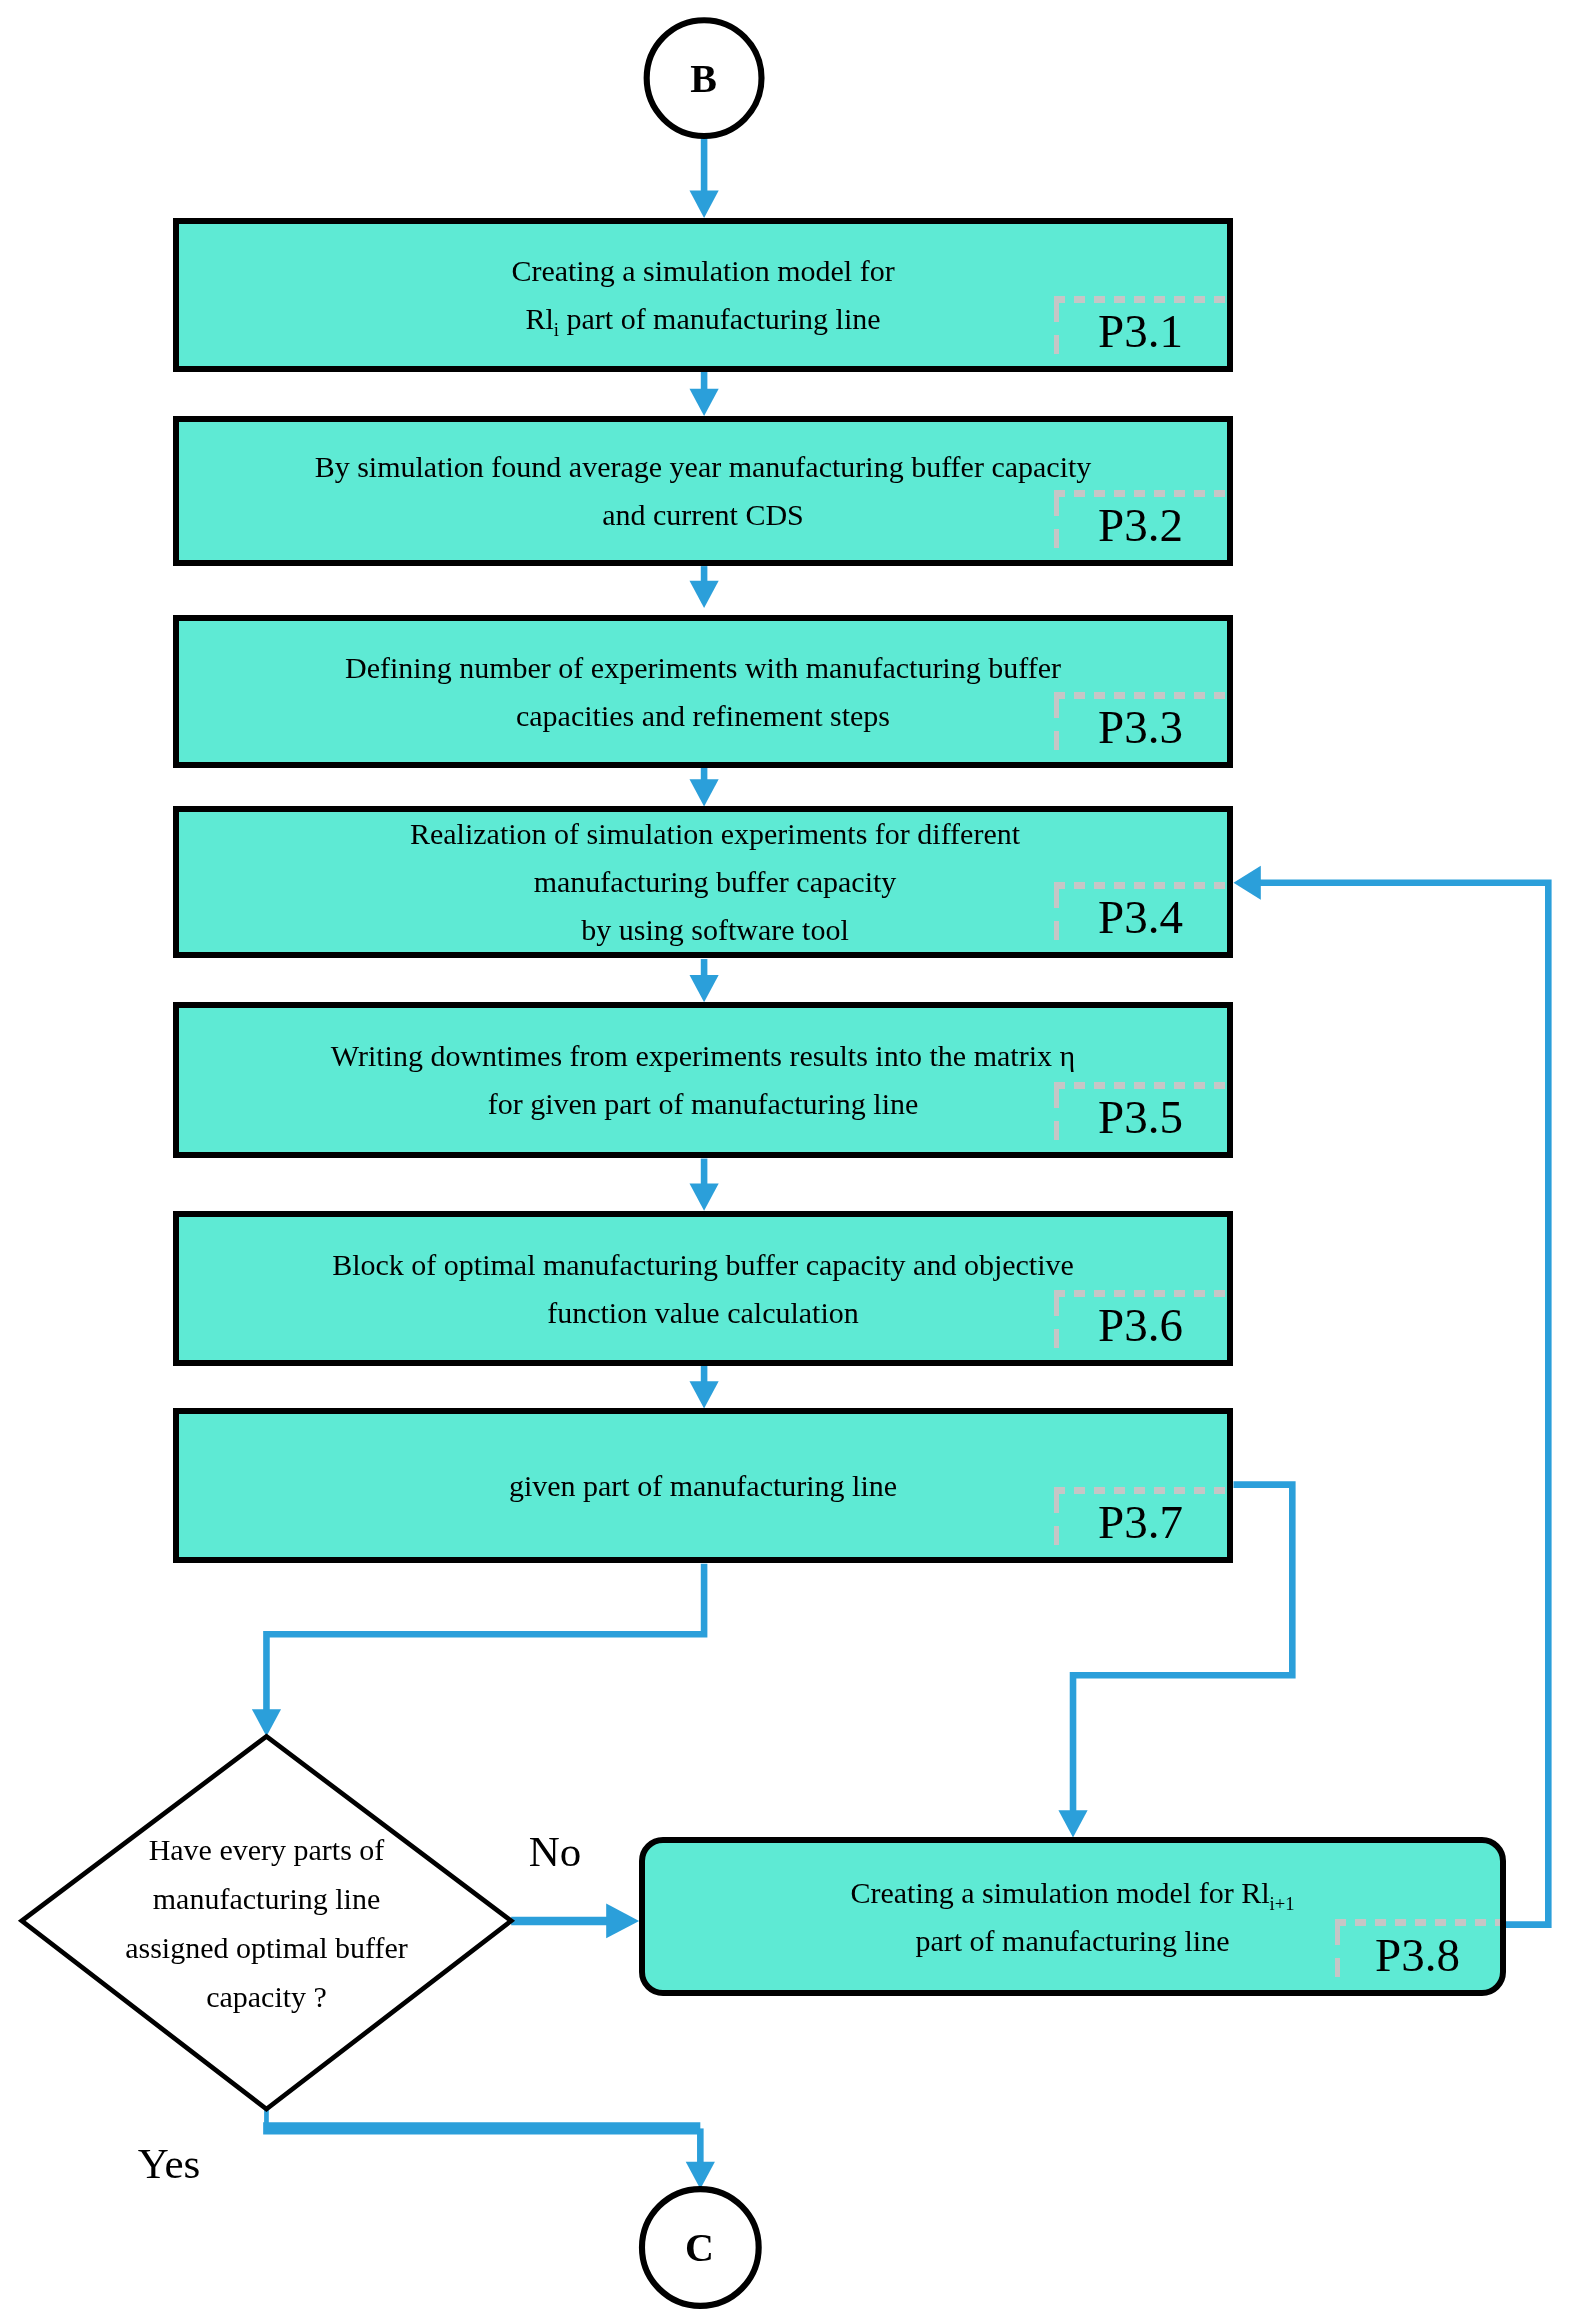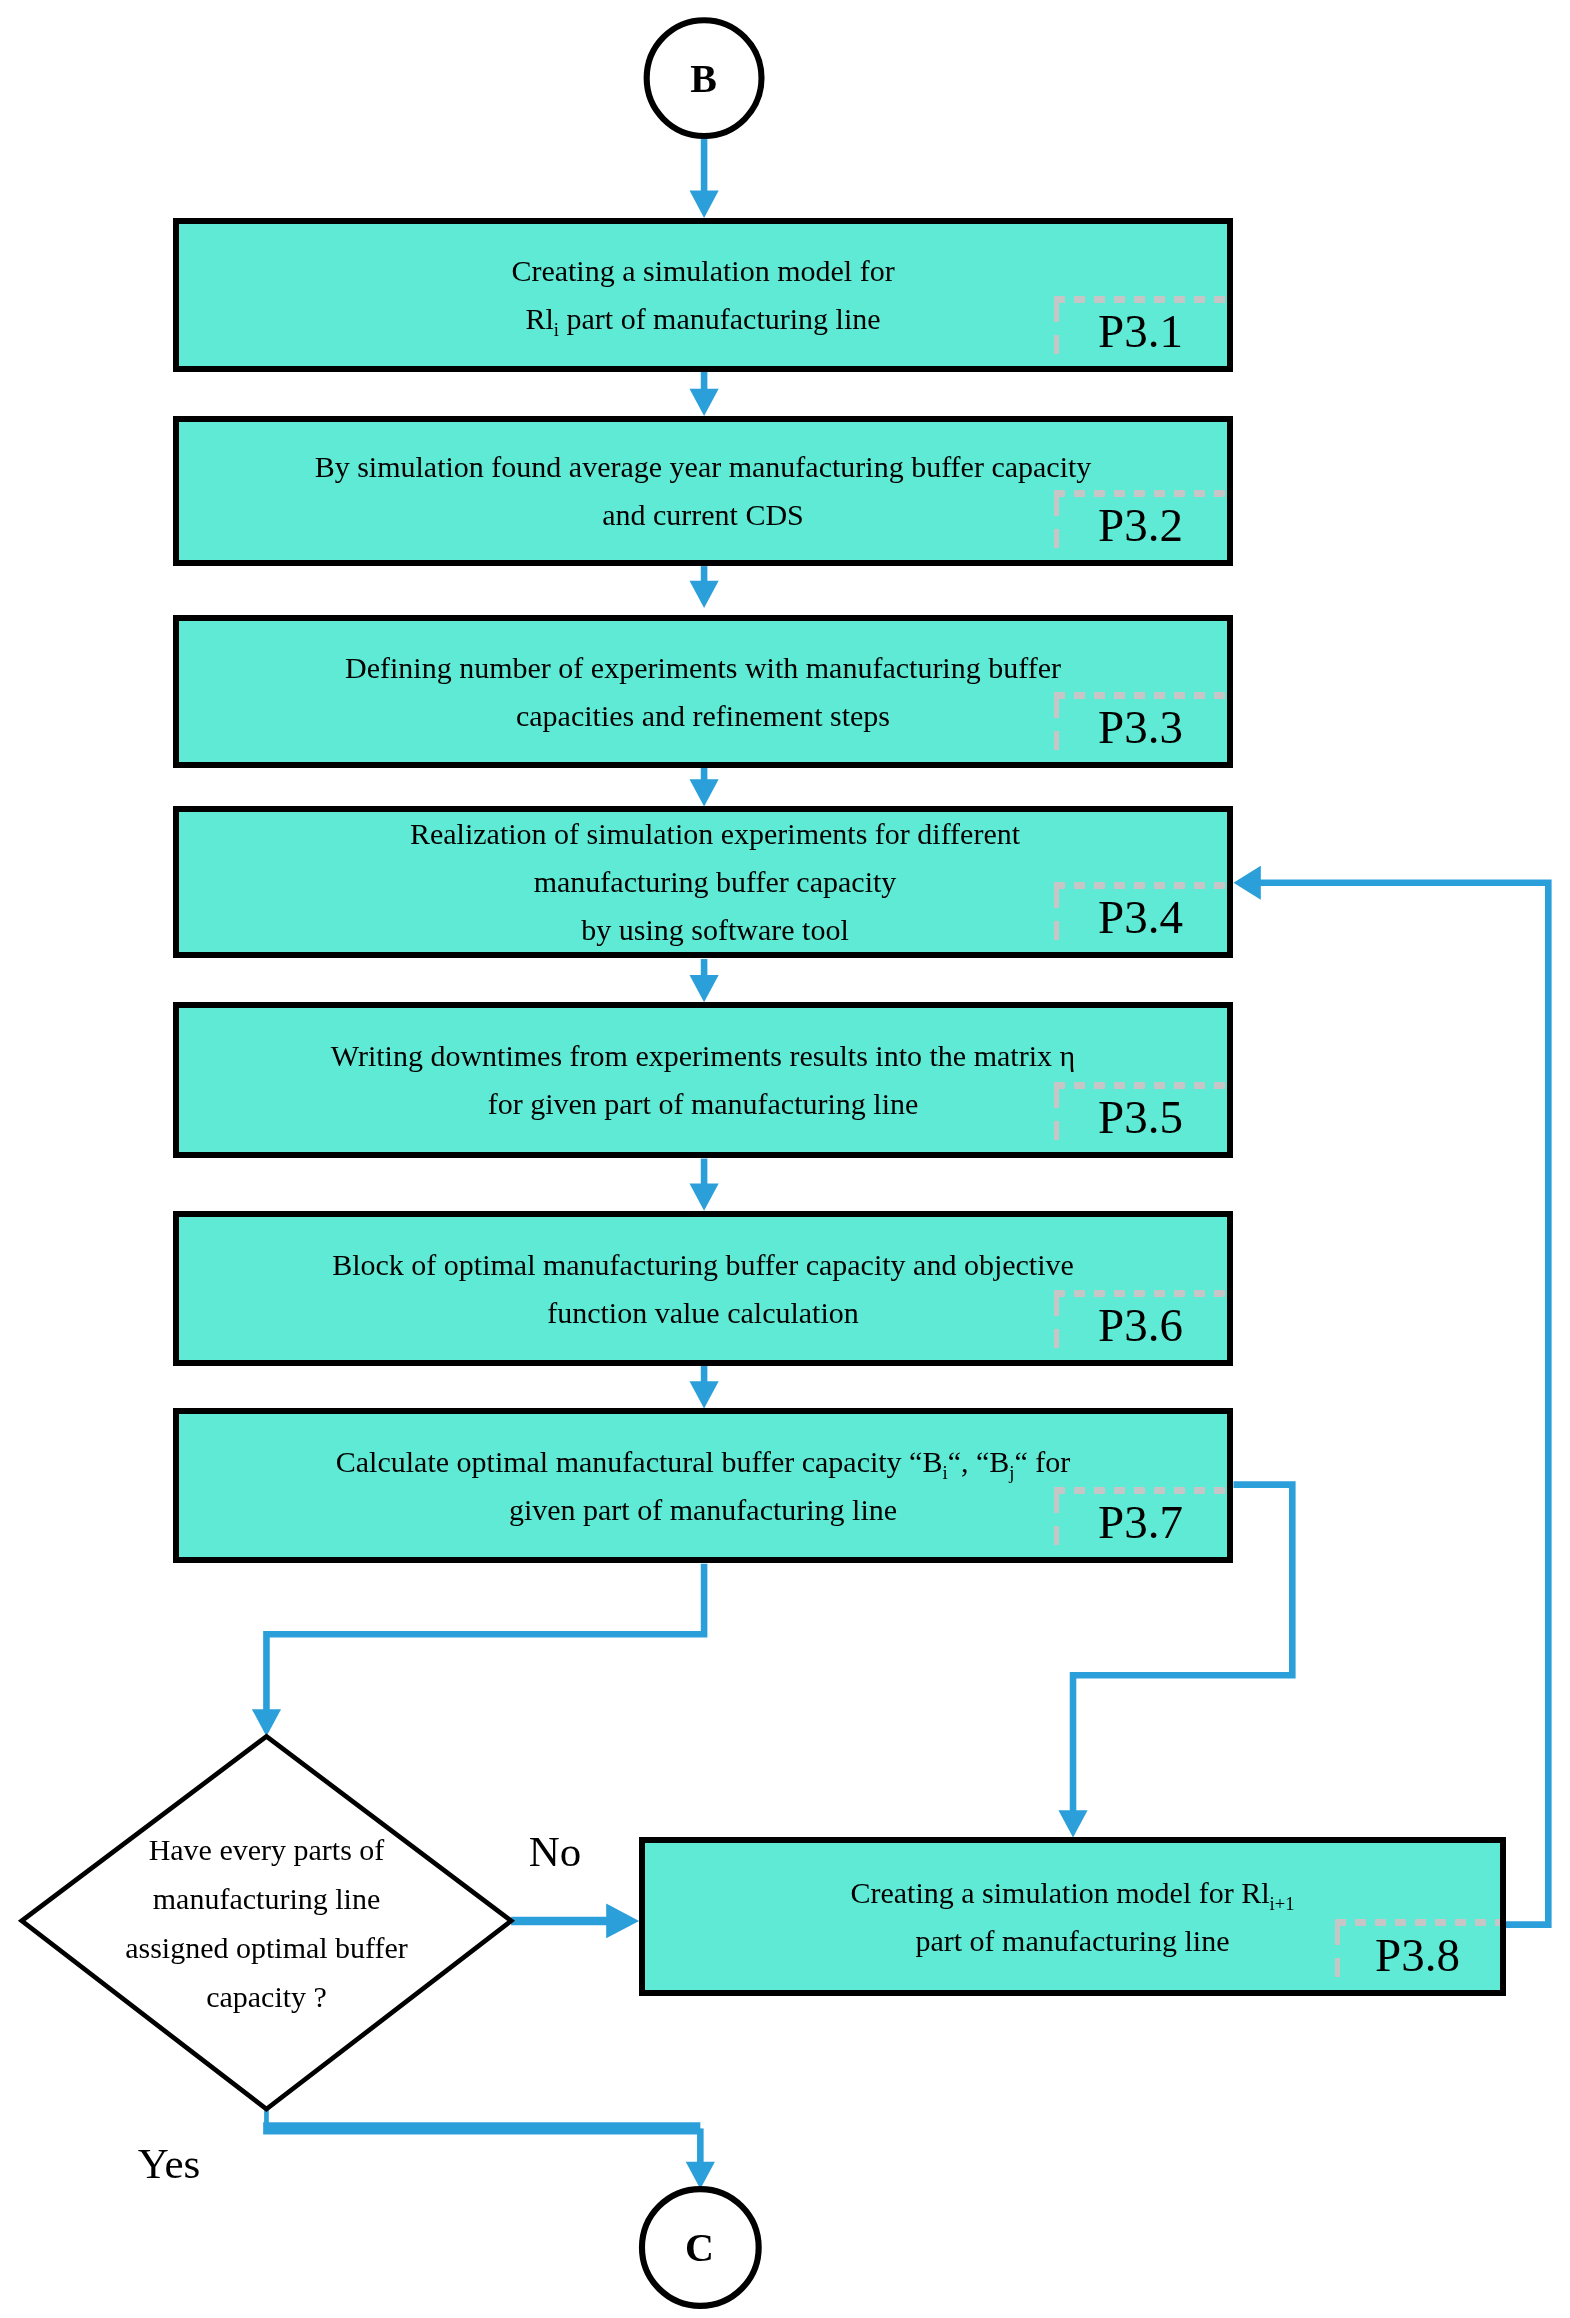--- a/index.html
+++ b/index.html
@@ -17,21 +17,21 @@
           background:repeating-linear-gradient(90deg,#c6c6c6 0 11.3px,rgba(0,0,0,0) 11.3px 20px);}
   .plabel::after{content:"";position:absolute;left:0;top:7px;bottom:0;width:5.2px;
           background:repeating-linear-gradient(180deg,#c6c6c6 0 19px,rgba(0,0,0,0) 19px 32px);}
   #box1{left:173px;top:218px;width:1060px;height:154px;}
   #box2{left:173px;top:416px;width:1060px;height:150px;}
   #box3{left:173px;top:608px;width:1060px;height:153px;margin-top:7px;}
   #box4{left:173px;top:806px;width:1060px;height:152px;padding-left:24px;}
   #box5{left:173px;top:1002px;width:1060px;height:156px;}
   #box6{left:173px;top:1211px;width:1060px;height:155px;}
   #box7{left:173px;top:1408px;width:1060px;height:155px;}
-  #box8{left:639px;top:1837px;width:867px;height:159px;}
+  #box8{left:639px;top:1837px;width:867px;height:159px;border-radius:24px;}
   #box8 .plabel{width:165px;height:71px;}
   .floating{position:absolute;z-index:4;text-align:center;}
   #terminal-b-label{left:666px;top:55px;width:75px;font-size:40px;font-weight:bold;line-height:47px;}
   #terminal-c-label{left:662px;top:2224px;width:75px;font-size:40px;font-weight:bold;line-height:47px;}
   #no-label{left:508px;top:1826px;width:94px;font-size:43px;line-height:52px;}
   #yes-label{left:115px;top:2138px;width:108px;font-size:43px;line-height:52px;}
   #decision-text{left:55px;top:1825px;width:423px;font-size:30px;z-index:2;}
   #decision-text .tline{line-height:49px;}
 </style>
 </head>
@@ -126,21 +126,20 @@
   <div class="btext">
       <div class="tline">Block of optimal manufacturing buffer capacity and objective</div>
       <div class="tline">function value calculation</div>
     </div>
   <div class="plabel">
       <span>P3.6</span>
     </div>
 </div>
 <div class="pbox" id="box7">
   <div class="btext">
-      <div class="tline">Calculate optimal manufactural buffer capacity “B<sub>i</sub>“, “B<sub>j</sub>“  for</div>
       <div class="tline">given part of manufacturing line</div>
     </div>
   <div class="plabel">
       <span>P3.7</span>
     </div>
 </div>
 <div class="pbox" id="box8">
   <div class="btext">
       <div class="tline">Creating a simulation model for Rl<sub>i+1</sub></div>
       <div class="tline">part of manufacturing line</div>

